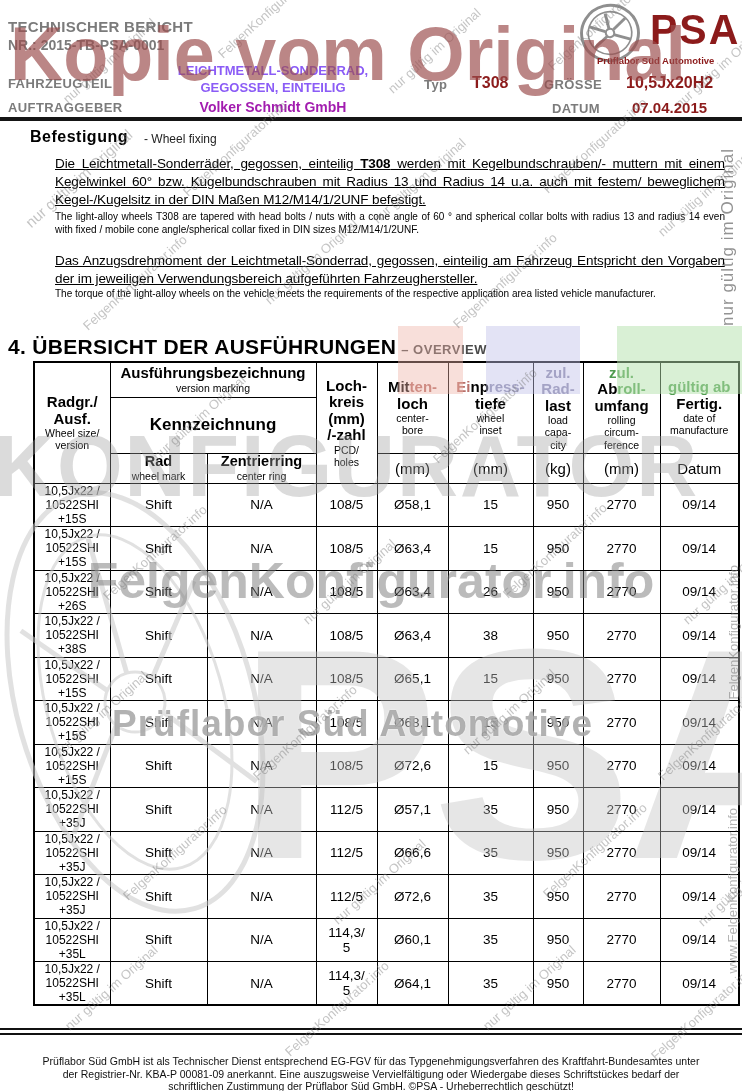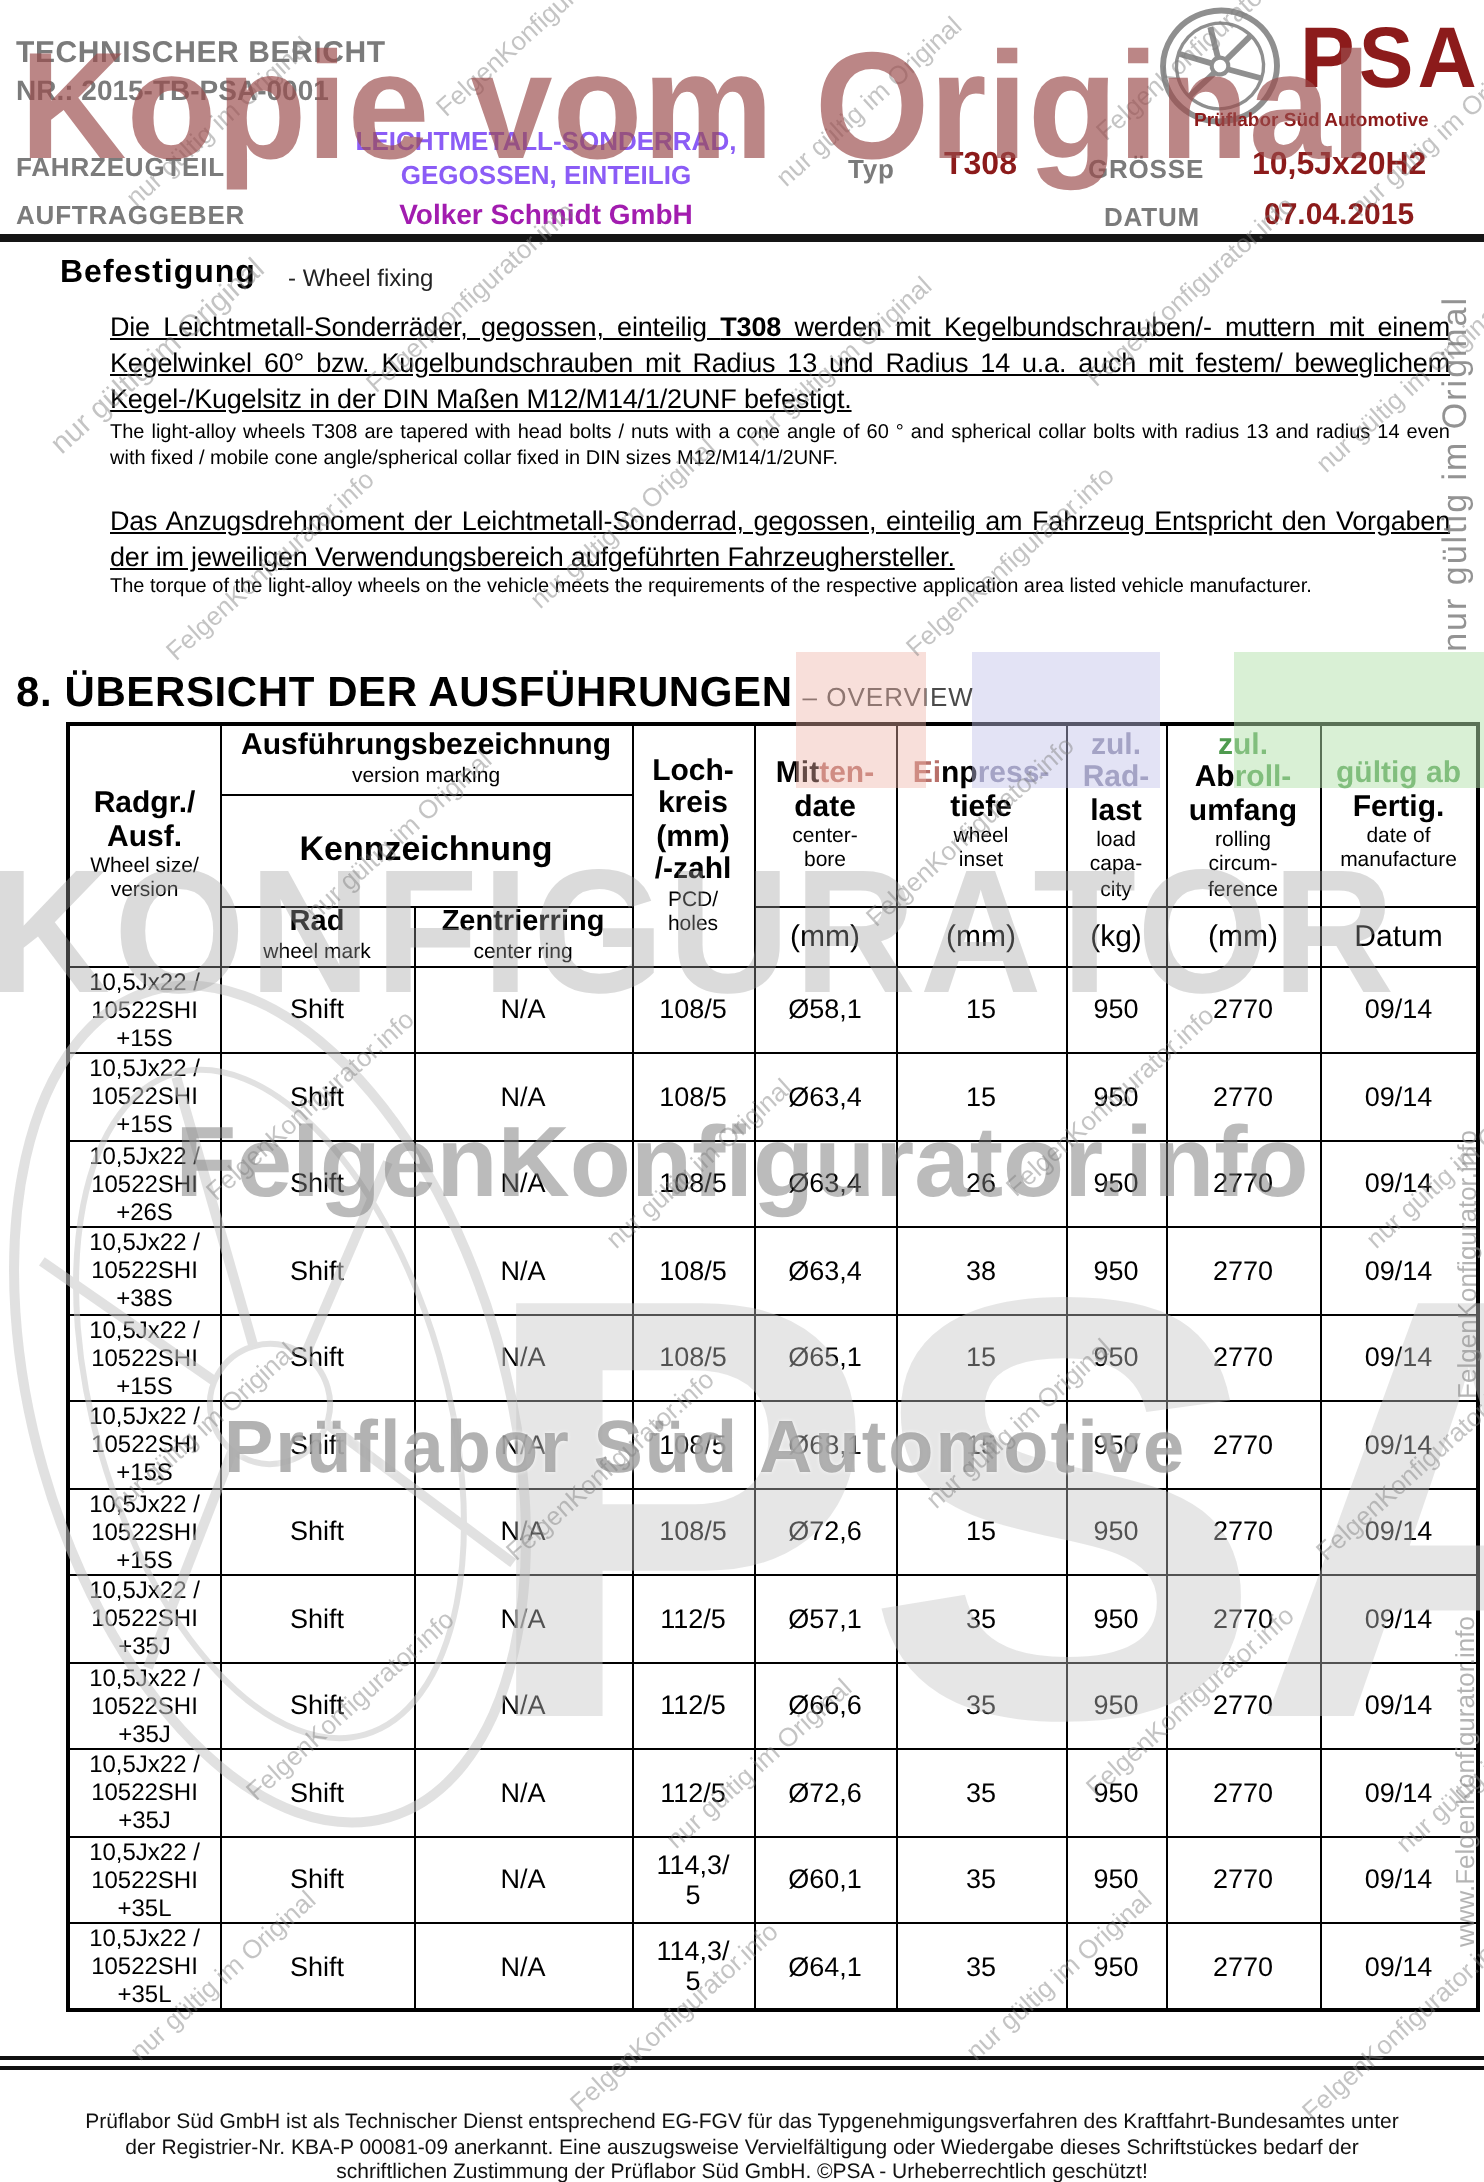--- a/index.html
+++ b/index.html
@@ -36,21 +36,21 @@
   .fix-head    { position:absolute; left:30px; top:128px; font-size:16px; font-weight:bold; color:#000; letter-spacing:.5px; }
   .fix-head-en { position:absolute; left:144px; top:132px; font-size:12px; color:#222; }
   .para-de  { position:absolute; left:55px; width:670px; font-size:13.5px; line-height:18px;
               text-align:justify; color:#000; letter-spacing:-0.1px;text-decoration:underline; }
   .para-en  { position:absolute; left:55px; width:670px; font-size:10px; line-height:13px;
               text-align:justify; color:#000; }
   .p1de { top:155px; } .p1en { top:210px; } .p2de { top:252px; } .p2en { top:287px; }
 
   
   .ov-head    { position:absolute; left:8px; top:335px; font-size:21px; font-weight:bold; color:#000; letter-spacing:.3px; }
-  .ov-head-en { font-size:13px; font-weight:normal; color:#4a4a4a; letter-spacing:.5px; margin-left:5px; }
+  .ov-head-en { font-size:13px; font-weight:bold; color:#4a4a4a; letter-spacing:.5px; margin-left:5px; }
 
   table.spec { position:absolute; left:33px; top:361px; width:705px; table-layout:fixed;
                border-collapse:collapse; border:2px solid #000; background:transparent; }
   table.spec th, table.spec td { border:1px solid #000; text-align:center; vertical-align:middle; padding:0 1px; }
   tr.rA { height:35px; } tr.rB { height:56px; } tr.rC { height:30px; }
   tbody tr { height:43.5px; }
   .hb   { font-weight:bold; font-size:15px; line-height:1.1; color:#000; }
   .hb14 { font-weight:bold; font-size:14.5px; line-height:1.1; color:#000; }
   .hs   { font-size:10.5px; line-height:1.15; font-weight:normal; color:#000; }
   .kennz{ font-size:17px; font-weight:bold; }
@@ -135,21 +135,21 @@
   <div class="val-red date-value">07.04.2015</div>
   <div class="top-rule"></div>
 
   <div class="fix-head">Befestigung</div>
   <div class="fix-head-en">- Wheel fixing</div>
   <div class="para-de p1de"><span>Die Leichtmetall-Sonderräder, gegossen, einteilig </span><b>T308</b><span> werden mit Kegelbundschrauben/- muttern mit einem Kegelwinkel 60° bzw. Kugelbundschrauben mit Radius 13 und Radius 14 u.a. auch mit festem/ beweglichem Kegel-/Kugelsitz in der DIN Maßen M12/M14/1/2UNF befestigt.</span></div>
   <div class="para-en p1en">The light-alloy wheels T308 are tapered with head bolts / nuts with a cone angle of 60 ° and spherical collar bolts with radius 13  and radius 14 even with fixed / mobile cone angle/spherical collar fixed in DIN sizes M12/M14/1/2UNF.</div>
   <div class="para-de p2de">Das Anzugsdrehmoment der Leichtmetall-Sonderrad, gegossen, einteilig am Fahrzeug Entspricht den Vorgaben der im jeweiligen Verwendungsbereich aufgeführten Fahrzeughersteller.</div>
   <div class="para-en p2en">The torque of the light-alloy wheels on the vehicle meets the requirements of the respective application area listed vehicle manufacturer.</div>
 
-  <div class="ov-head"><span>8. ÜBERSICHT DER AUSFÜHRUNGEN</span><span class="ov-head-en">– OVERVIEW</span></div>
+  <div class="ov-head"><span>4. ÜBERSICHT DER AUSFÜHRUNGEN</span><span class="ov-head-en">– OVERVIEW</span></div>
 
   <table class="spec">
     <colgroup>
       <col style="width:76px">
         <col style="width:97px">
         <col style="width:109px">
       <col style="width:61px">
         <col style="width:71px">
         <col style="width:85px">
       <col style="width:50px">
@@ -171,21 +171,21 @@
         <th rowspan="3">
           <div class="hb pre">Loch-
 kreis
 (mm)
 /-zahl</div>
           <div class="hs pre">PCD/
 holes</div>
         </th>
         <th rowspan="2">
           <div class="hb"><span>Mit</span><span class="t-red">ten-</span></div>
-          <div class="hb">date</div>
+          <div class="hb">loch</div>
           <div class="hs pre">center-
 bore</div>
         </th>
         <th rowspan="2">
           <div class="hb"><span class="t-red">Ei</span><span>np</span><span class="t-lav">ress-</span></div>
           <div class="hb">tiefe</div>
           <div class="hs pre">wheel
 inset</div>
         </th>
         <th rowspan="2">

